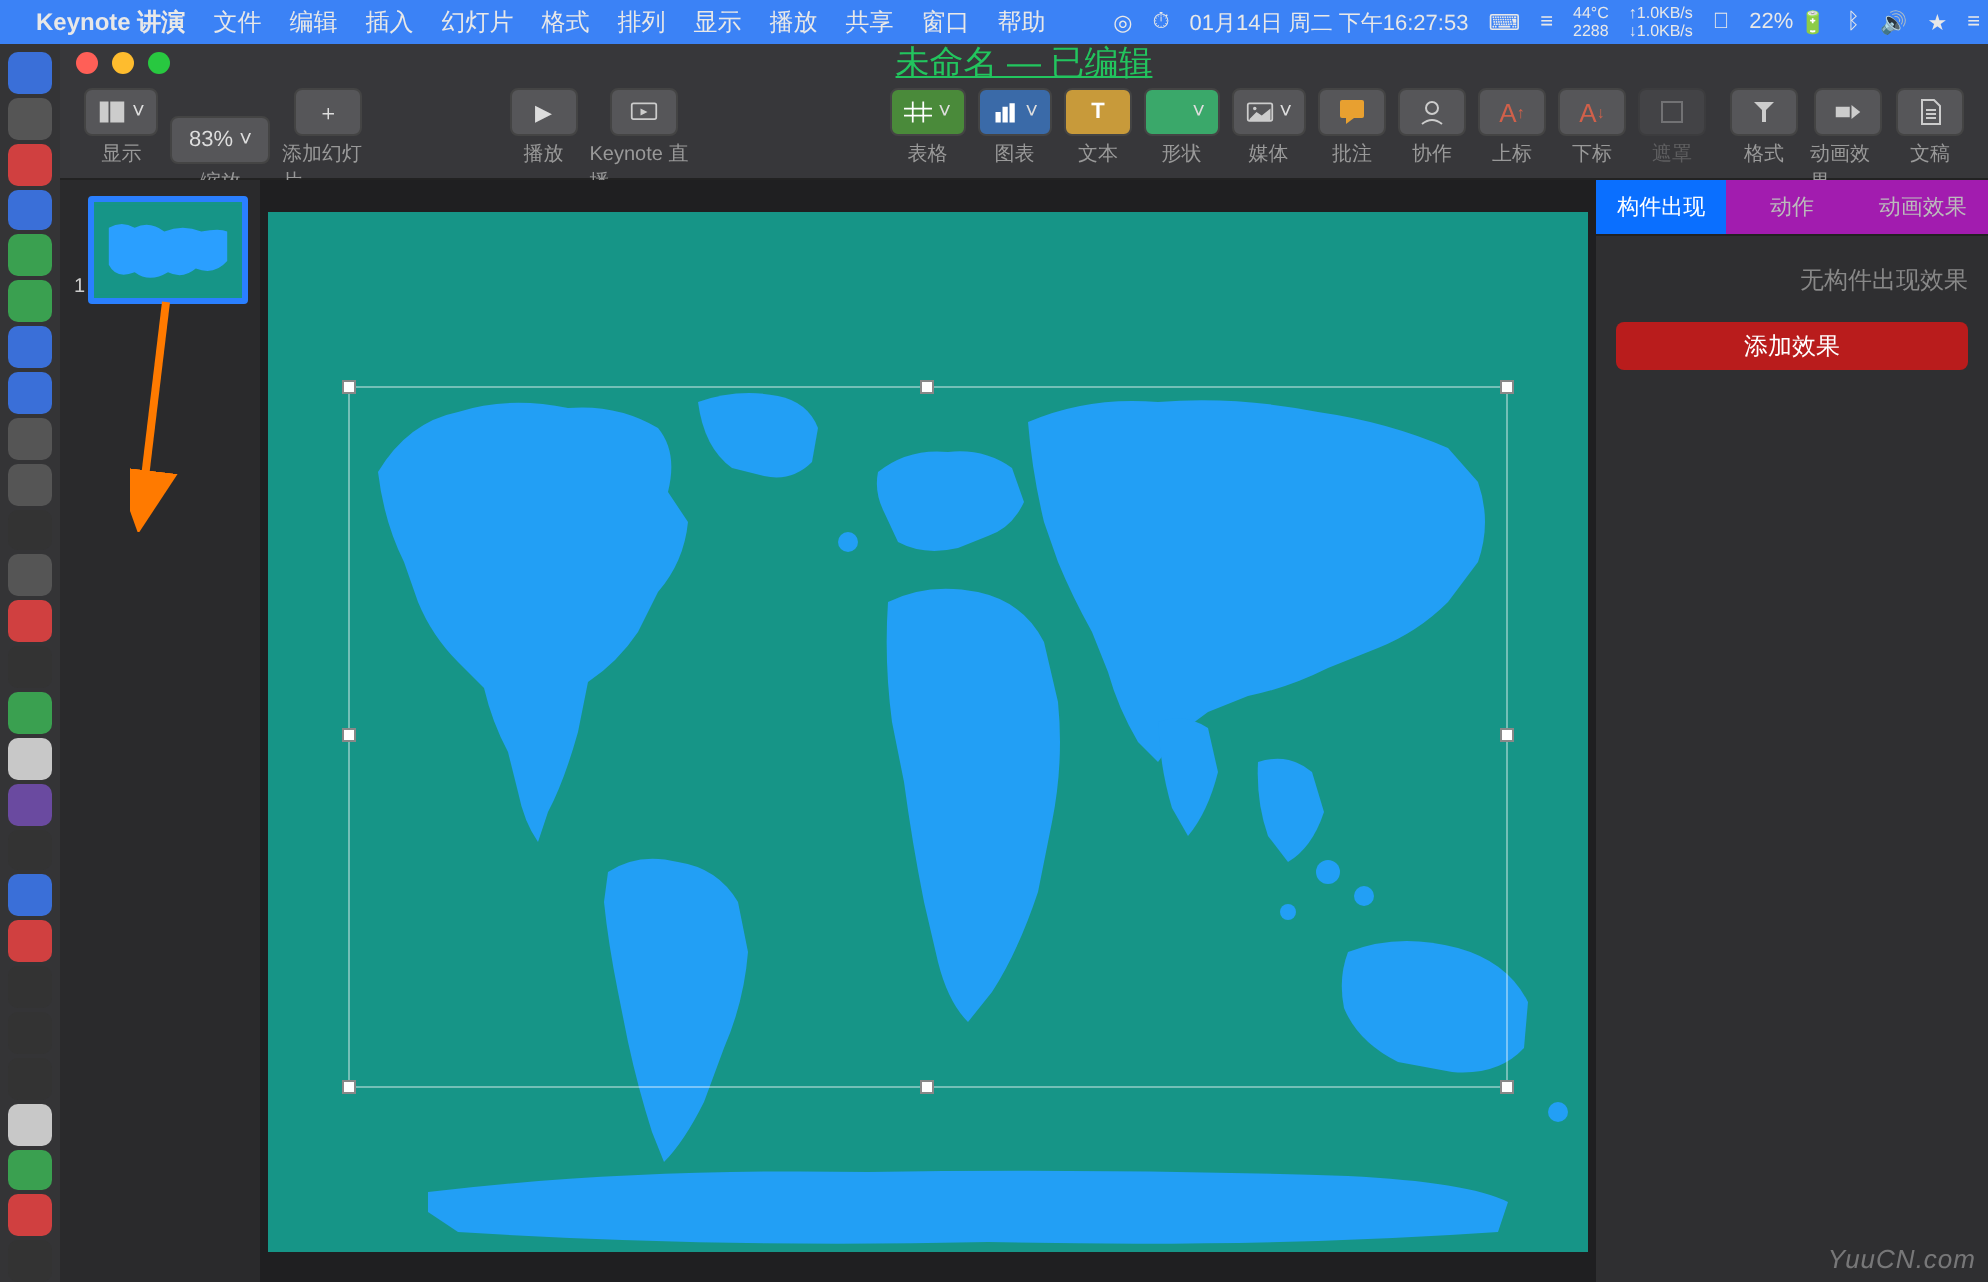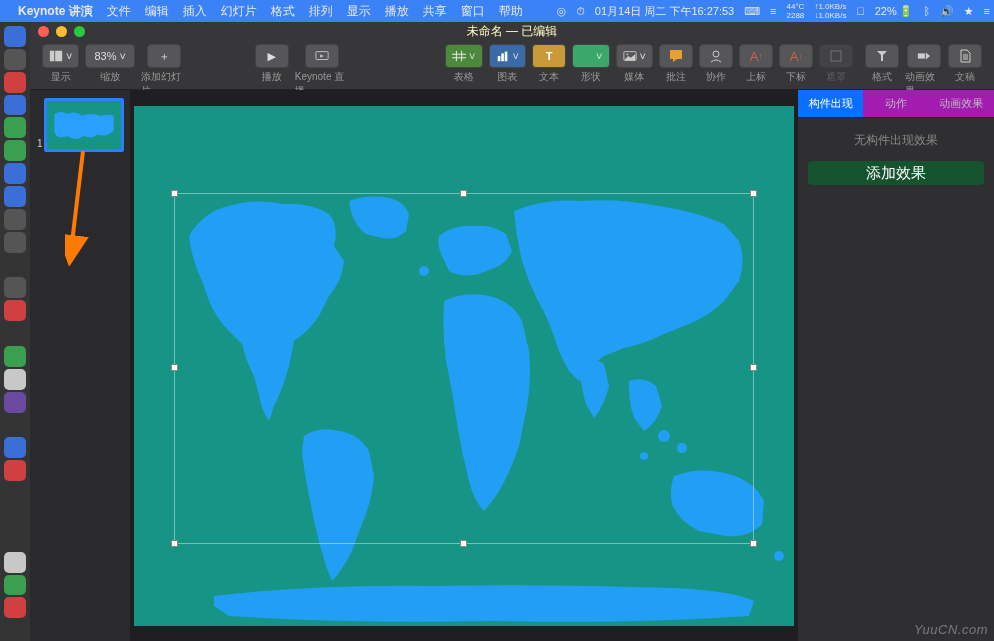--- a/index.html
+++ b/index.html
@@ -25,30 +25,30 @@
 .dock-item.purp { background: #6a4aa0; }
 
 
 .window { position: absolute; left: 30px; top: 22px; right: 0; bottom: 0; background: #37373a; display: flex; flex-direction: column; }
 .titlebar { height: 18px; display: flex; align-items: center; padding: 0 8px; position: relative; }
 .traffic { display: flex; gap: 7px; }
 .traffic div { width: 11px; height: 11px; border-radius: 50%; }
 .tl-close { background: #ff5f57; }
 .tl-min { background: #febc2e; }
 .tl-max { background: #28c840; }
-.title { position: absolute; left: 50%; transform: translateX(-50%); color: #fef9c3; font-size: 12px; }
+.title { position: absolute; left: 50%; transform: translateX(-50%); color: #22c55e; font-size: 17px; text-decoration: underline; }
 
 
 .toolbar { height: 50px; background: #37373a; display: flex; align-items: flex-start; padding: 4px 12px 0; gap: 6px; border-bottom: 1px solid #222; }
 .tool-group { display: flex; flex-direction: column; align-items: center; gap: 2px; }
 .tool-btn { height: 24px; min-width: 34px; background: #565659; border: 1px solid #444; border-radius: 4px; display: flex; align-items: center; justify-content: center; color: #ddd; font-size: 11px; padding: 0 6px; }
 .tool-label { color: #999; font-size: 10px; }
 .tool-sep { flex: 1; }
 .tool-icon { width: 14px; height: 14px; }
-.zoom-btn { padding: 0 8px; }
+.zoom-btn { padding: 0 8px; margin-top: 14px; }
 
 
 .content { flex: 1; display: flex; overflow: hidden; }
 .thumbs { width: 100px; background: #2a2a2c; padding: 8px 6px; }
 .thumb { width: 80px; height: 54px; background: #169587; border: 3px solid #2a7fff; border-radius: 2px; position: relative; margin-left: 8px; }
 .thumb-num { position: absolute; left: -10px; bottom: 0; color: #ccc; font-size: 10px; }
 .thumb svg { width: 100%; height: 100%; }
 
 .canvas-area { flex: 1; background: #1f1f21; display: flex; align-items: center; justify-content: center; position: relative; padding: 4px; }
 .slide { width: 660px; height: 520px; background: #169587; position: relative; }
@@ -57,23 +57,23 @@
 .h-nw { left: -4px; top: -4px; } .h-n { left: 50%; margin-left: -4px; top: -4px; } .h-ne { right: -4px; top: -4px; }
 .h-w { left: -4px; top: 50%; margin-top: -4px; } .h-e { right: -4px; top: 50%; margin-top: -4px; }
 .h-sw { left: -4px; bottom: -4px; } .h-s { left: 50%; margin-left: -4px; bottom: -4px; } .h-se { right: -4px; bottom: -4px; }
 .world-map { position: absolute; inset: 0; }
 
 
 .inspector { width: 227px; background: #2f2f31; display: flex; flex-direction: column; }
 .insp-tabs { display: flex; height: 28px; border-bottom: 1px solid #222; }
 .insp-tab { flex: 1; display: flex; align-items: center; justify-content: center; color: #bbb; font-size: 11px; background: #a21caf; }
 .insp-tab.active { background: #0a6fff; color: #fff; }
-.insp-body { padding: 14px 10px; display: flex; flex-direction: column; align-items: center; gap: 12px; }
+.insp-body { padding: 14px 10px; display: flex; flex-direction: column; align-items: flex-end; gap: 12px; }
 .insp-msg { color: #888; font-size: 12px; }
-.insp-add { width: 100%; height: 24px; background: #14532d; color: #fff; border-radius: 4px; display: flex; align-items: center; justify-content: center; font-size: 15px; }
+.insp-add { width: 100%; height: 24px; background: #b91c1c; color: #fff; border-radius: 4px; display: flex; align-items: center; justify-content: center; font-size: 12px; }
 
 
 .arrow { position: absolute; left: 65px; top: 146px; pointer-events: none; }
 
 .watermark { position: absolute; right: 6px; bottom: 4px; color: rgba(255,255,255,0.35); font-size: 13px; font-style: italic; letter-spacing: 0.5px; }
 </style>
 </head>
 <body>
 
 <div class="menubar">

